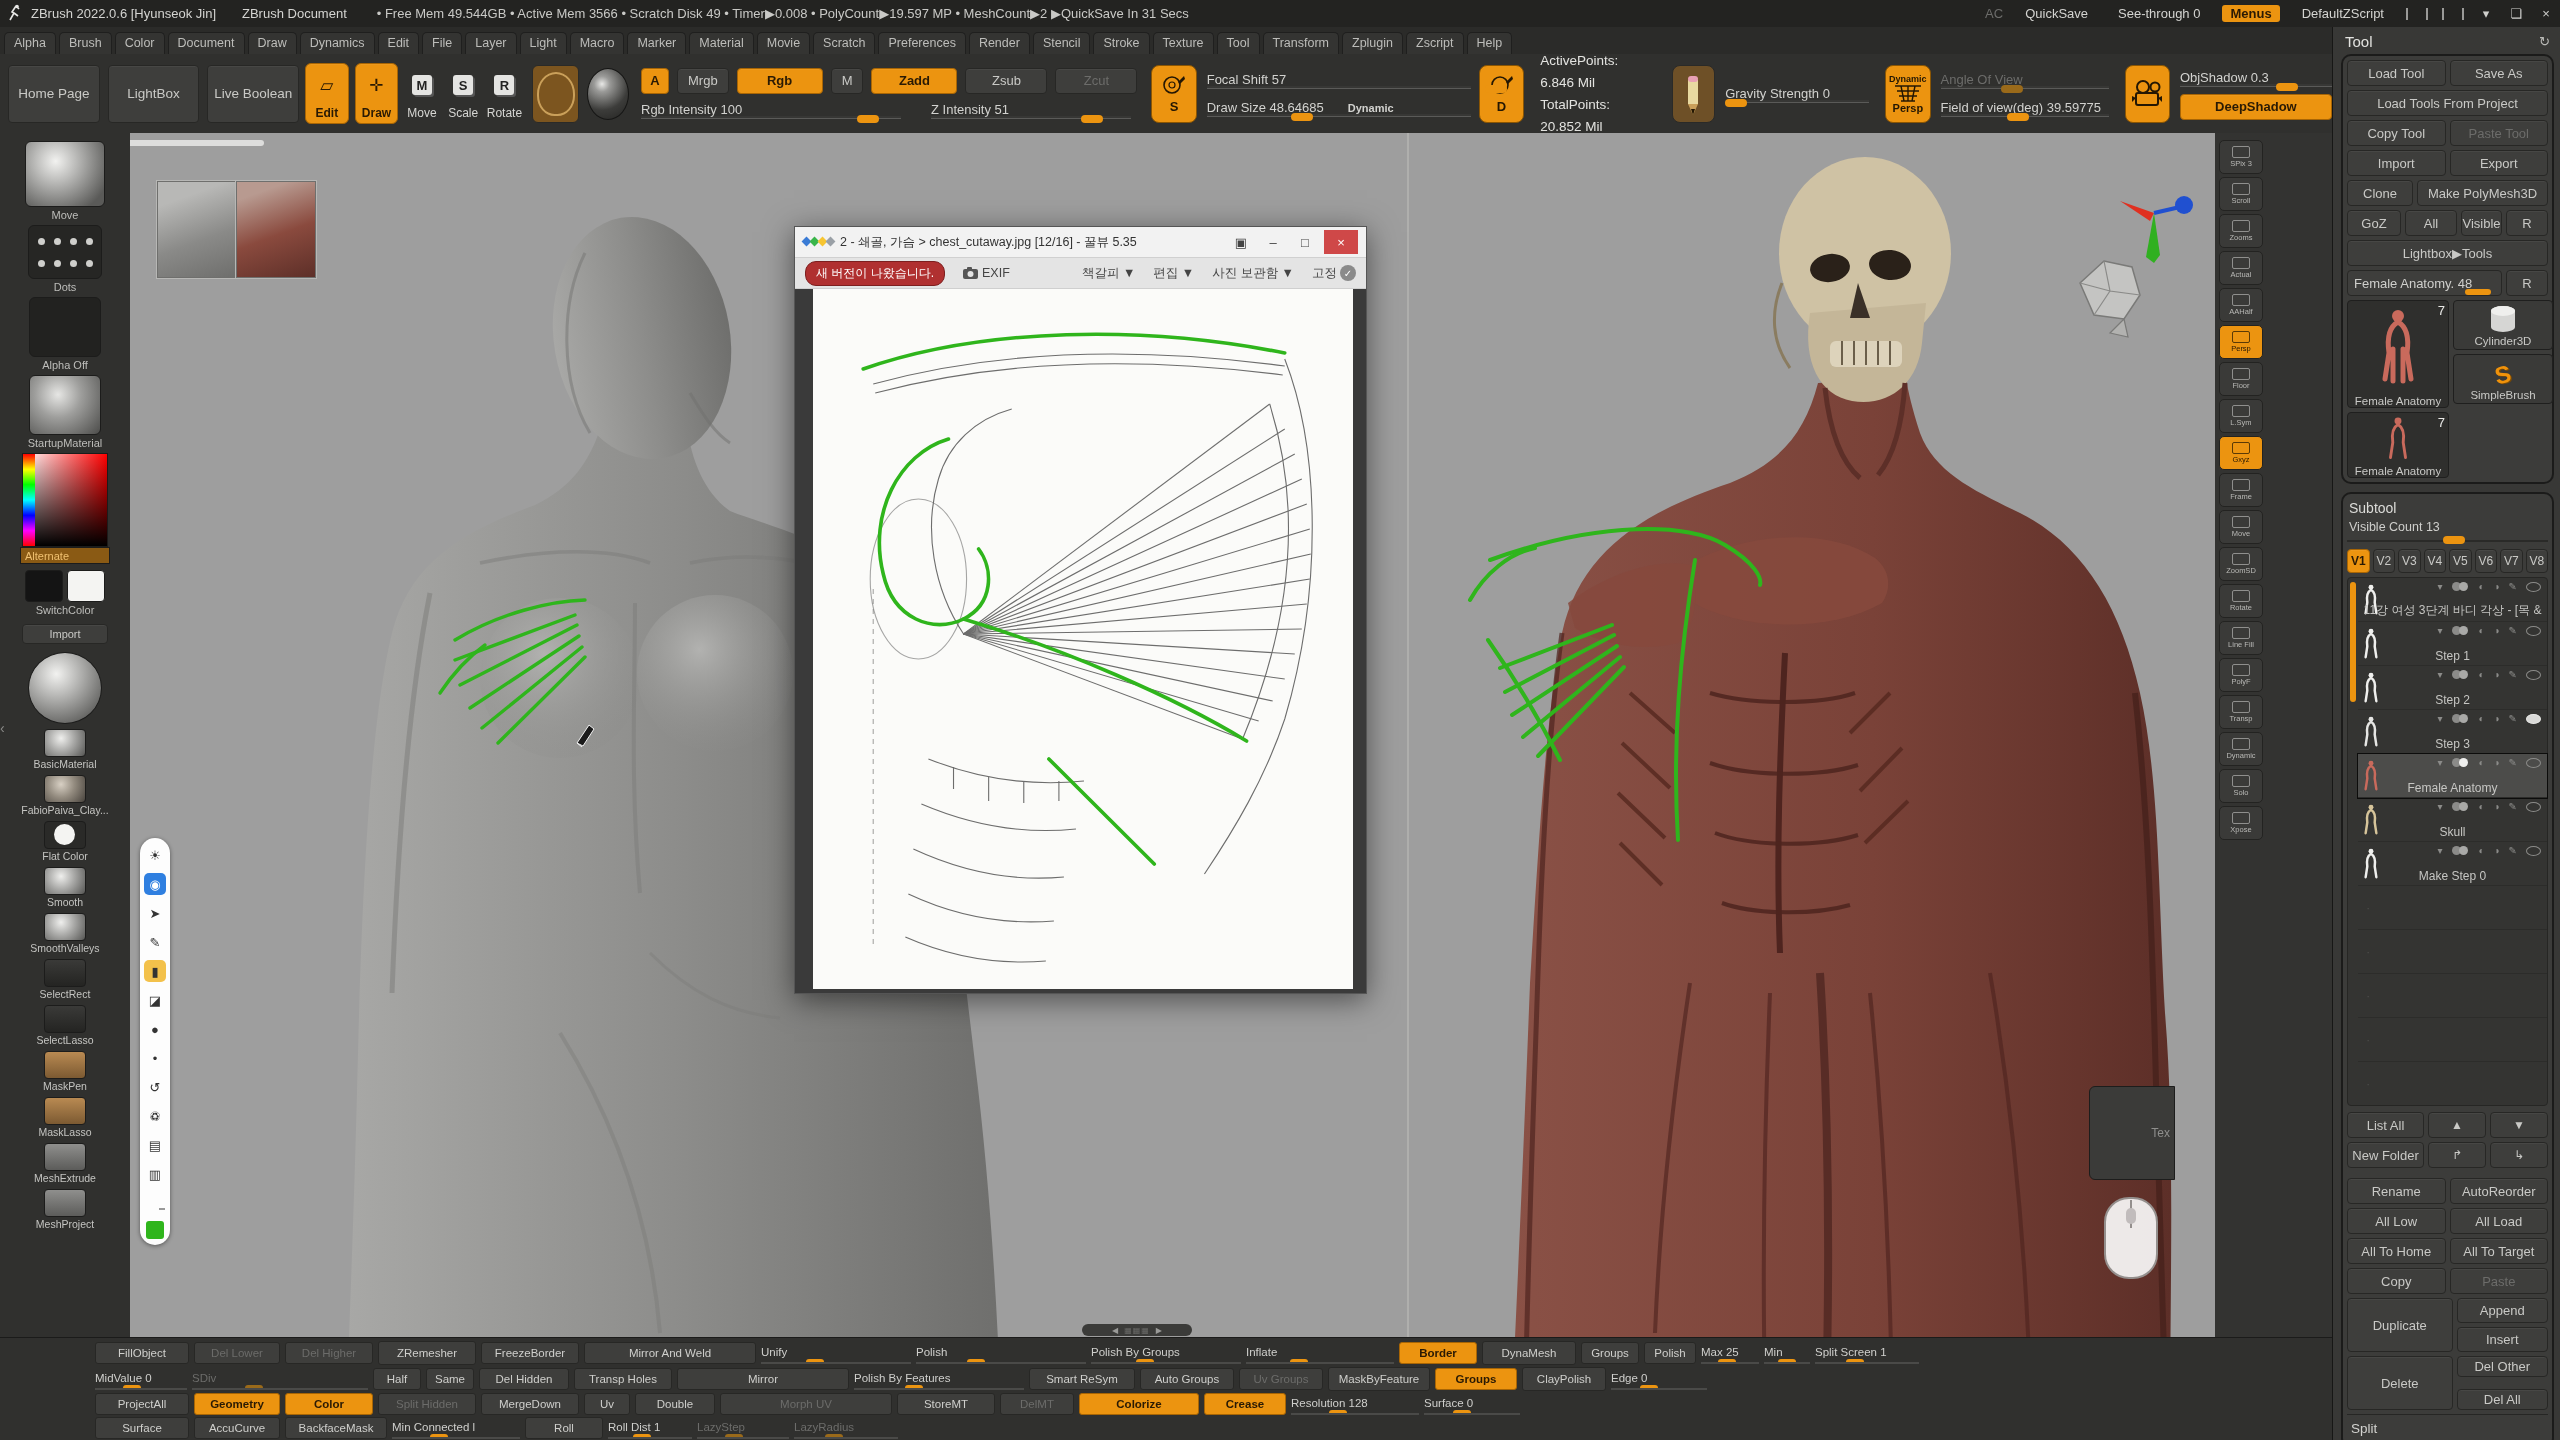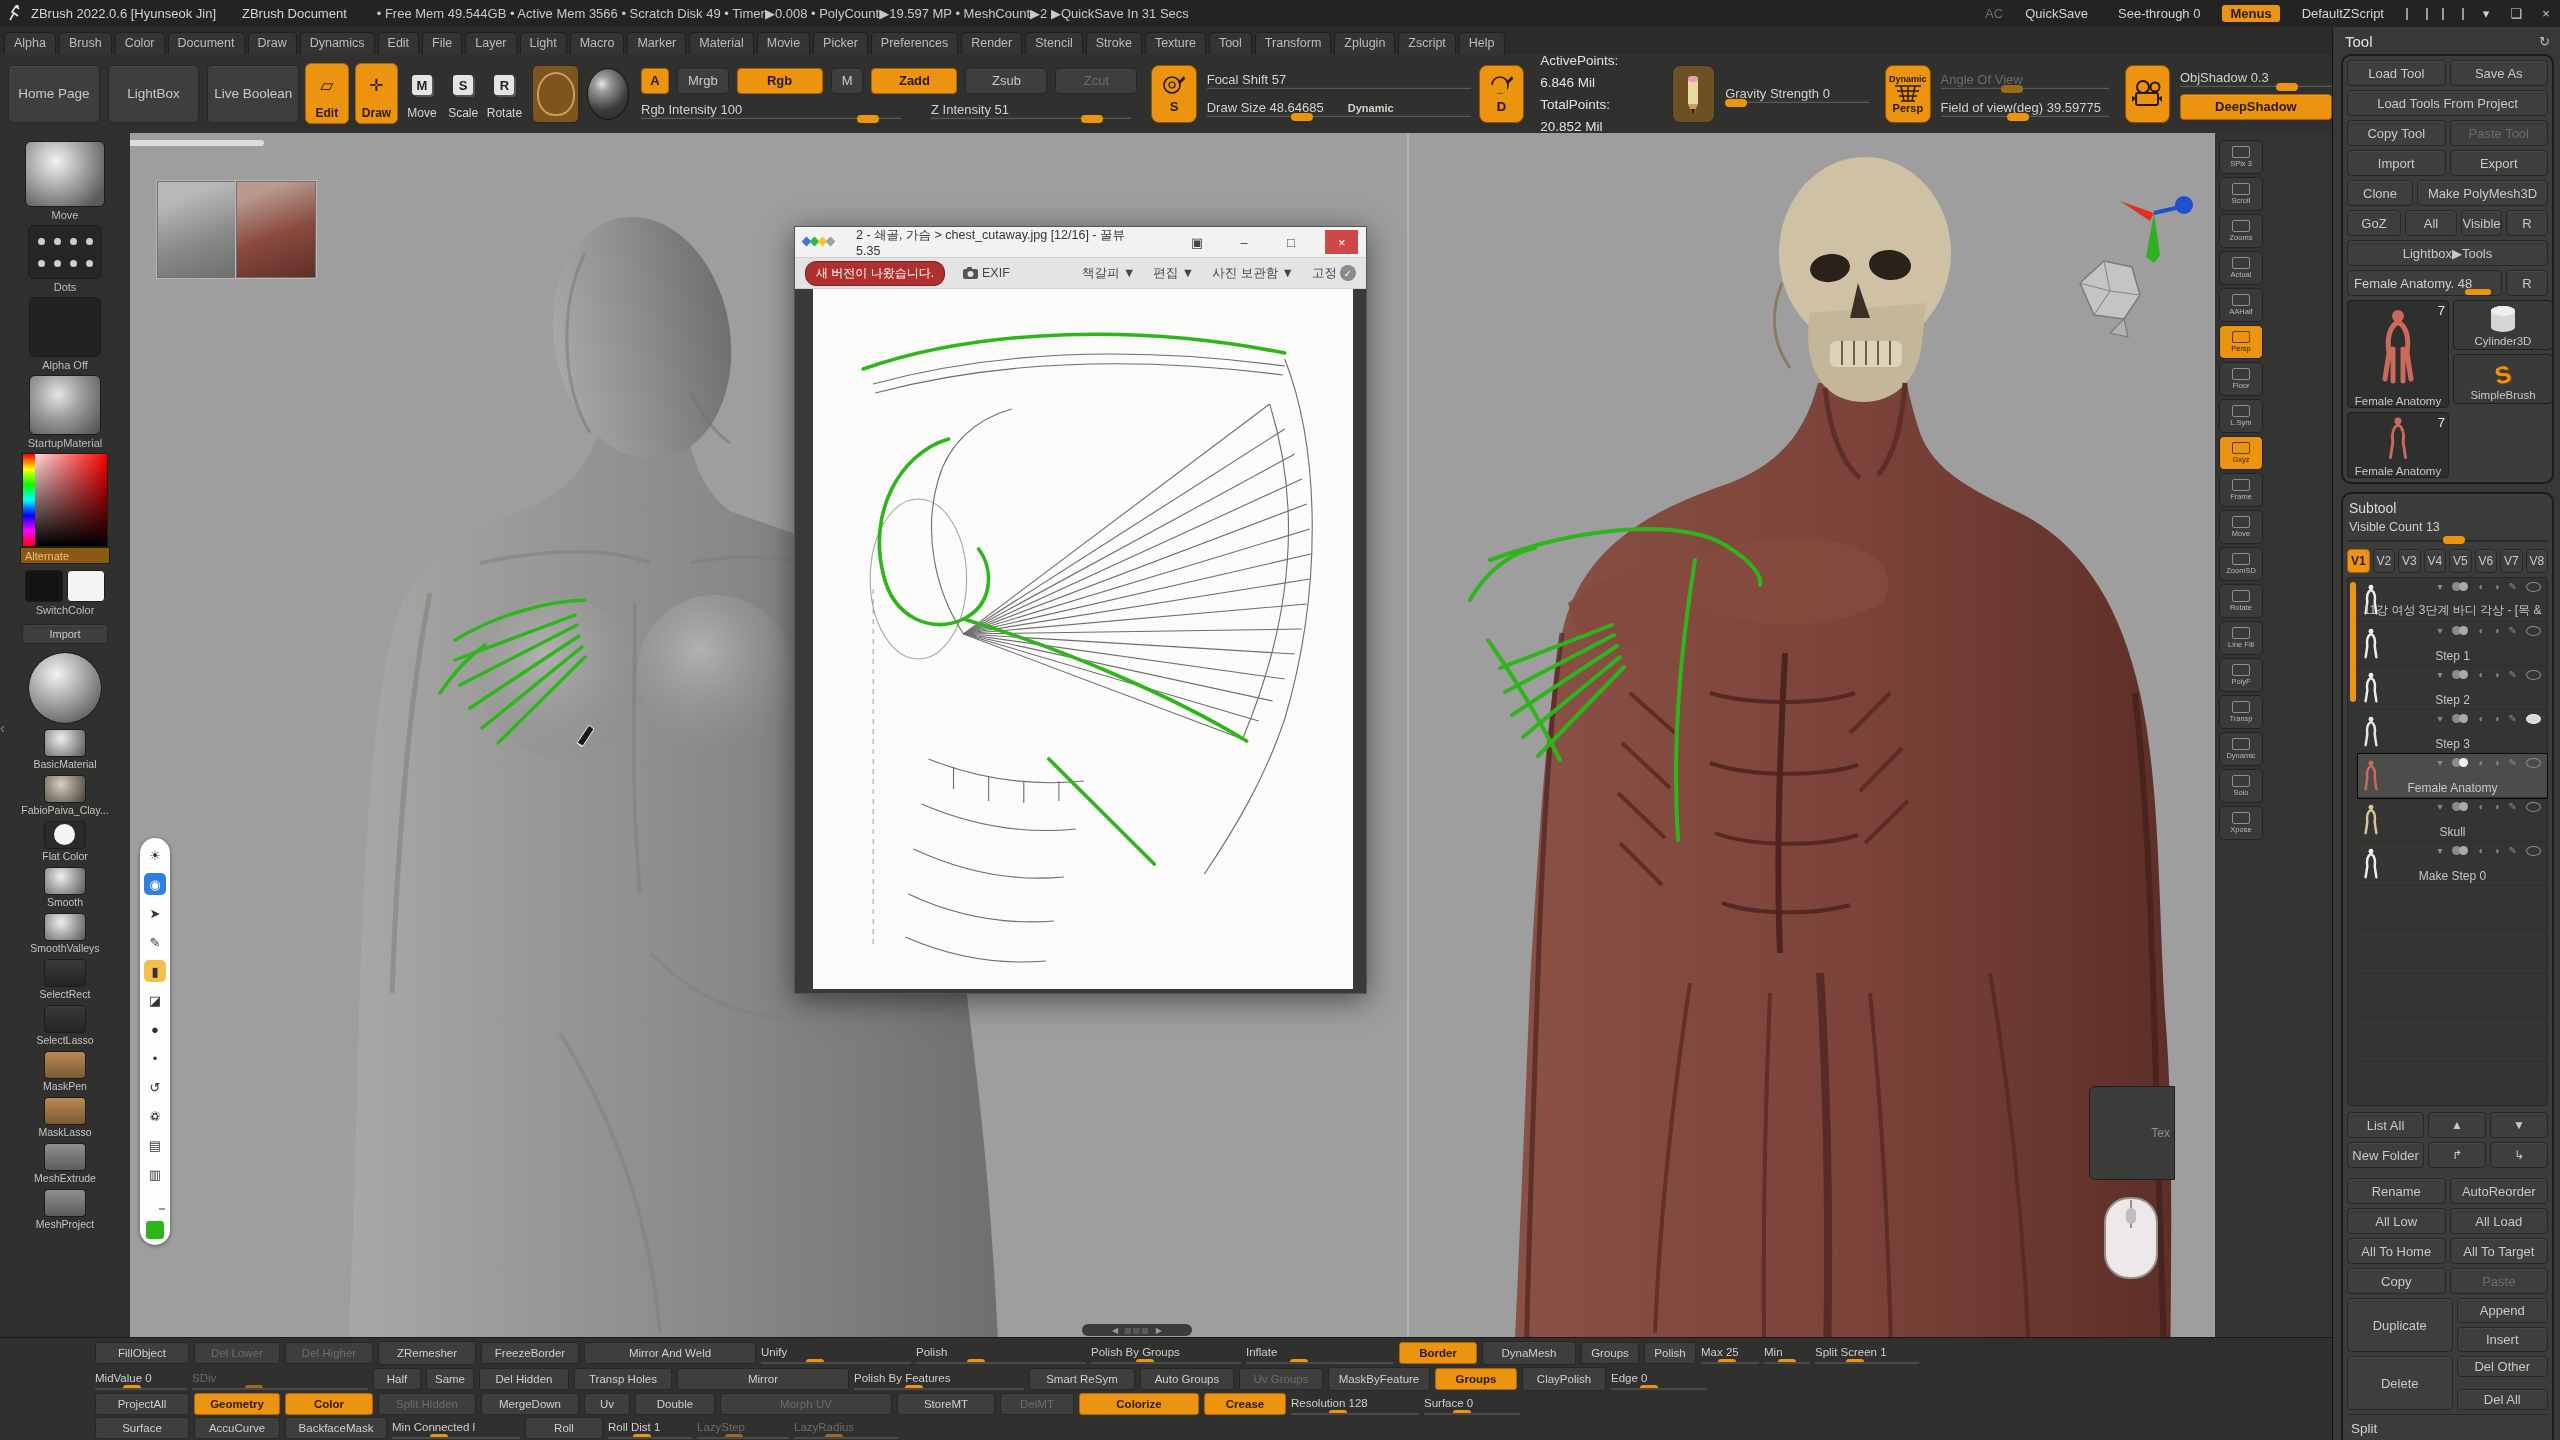--- a/index.html
+++ b/index.html
@@ -133,21 +133,21 @@
   .cell.btn,.cell.btnD,.cell.btnO,.cell.tall{background:#3e3e3c;border:1px solid #272725;border-radius:3px;}
   .cell.btnO{background:#ec9410;color:#2a1a04;border-color:#a86504;font-weight:bold;}
   .cell.btnD{color:#66;color:#6c6c6a;}
   .cell.tall{height:22px;}
   .cell.sl,.cell.slD{justify-content:flex-start;border-bottom:2px solid #4a4a48;}
   .cell.slD{color:#6c6c6a;}
   .cell.sl::after,.cell.slD::after{content:"";position:absolute;left:30%;bottom:-4px;width:18px;height:7px;border-radius:3px;background:#ec9410;}
   .cell.slD::after{background:#9a6a1a;}
   
   .viewer{position:absolute;left:664px;top:93px;width:571px;height:766px;background:#e9e9e9;border:1px solid #555;box-shadow:0 6px 28px rgba(0,0,0,.5);}
-  .v-title{height:30px;background:#f2f2f2;display:flex;align-items:center;padding:0 8px;font-size:12.5px;color:#333;gap:22px;}
+  .v-title{height:30px;background:#f2f2f2;display:flex;align-items:center;padding:0 8px;font-size:12.5px;color:#333;gap:6px;}
   .v-title .spacer{flex:1;}
   .v-btn{width:26px;height:24px;display:flex;align-items:center;justify-content:center;color:#444;font-size:13px;}
   .v-close{background:#cf4848;color:#fff;width:34px;}
   .v-toolbar{height:30px;background:#e4e4e4;border-top:1px solid #d0d0d0;border-bottom:1px solid #cfcfcf;display:flex;align-items:center;gap:18px;padding:0 10px;font-size:12.5px;color:#444;}
   .v-newver{background:#b03030;color:#fff;border-radius:11px;padding:3px 10px;font-size:12px;border:1px solid #7d1f1f;}
   .v-img{position:absolute;left:0;top:62px;right:0;bottom:0;background:#3a3a3a;}
   .v-paper{position:absolute;left:18px;top:0;right:13px;bottom:4px;background:#fbfbf9;}
   .v-pin .chk{display:inline-flex;width:16px;height:16px;border-radius:50%;background:#8a8a8a;color:#fff;align-items:center;justify-content:center;font-size:10px;margin-left:3px;}
   .diamond{width:7px;height:7px;transform:rotate(45deg);display:inline-block;}
 </style>
@@ -191,21 +191,21 @@
       <div class="menu-item">Draw</div>
       <div class="menu-item">Dynamics</div>
       <div class="menu-item">Edit</div>
       <div class="menu-item">File</div>
       <div class="menu-item">Layer</div>
       <div class="menu-item">Light</div>
       <div class="menu-item">Macro</div>
       <div class="menu-item">Marker</div>
       <div class="menu-item">Material</div>
       <div class="menu-item">Movie</div>
-      <div class="menu-item">Picker</div>
+      <div class="menu-item">Scratch</div>
       <div class="menu-item">Preferences</div>
       <div class="menu-item">Render</div>
       <div class="menu-item">Stencil</div>
       <div class="menu-item">Stroke</div>
       <div class="menu-item">Texture</div>
       <div class="menu-item">Tool</div>
       <div class="menu-item">Transform</div>
       <div class="menu-item">Zplugin</div>
       <div class="menu-item">Zscript</div>
       <div class="menu-item">Help</div>

